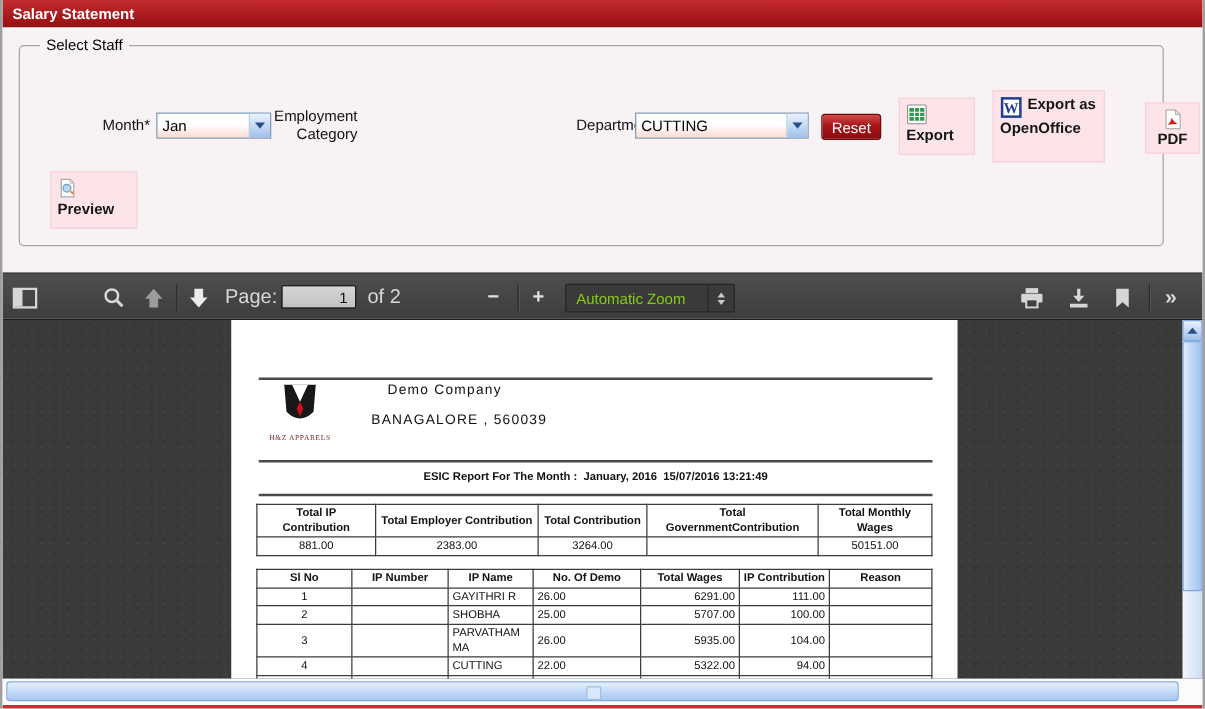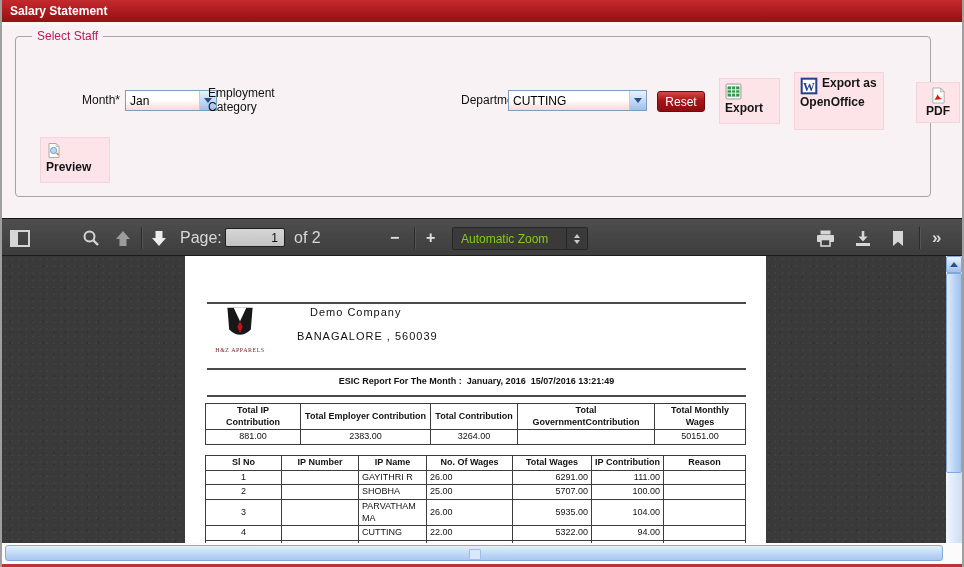--- a/index.html
+++ b/index.html
@@ -8,21 +8,21 @@
     border-left:2px solid #9f9f9f;border-right:2px solid #9f9f9f;box-sizing:border-box;text-decoration:underline;}
   
   .titlebar{position:absolute;top:0;left:0;right:0;height:22px;
     background:linear-gradient(180deg,#c42a2e,#a3161a 70%,#941114);
     color:#fff;font-weight:bold;font-size:12px;line-height:22px;padding-left:8px;box-sizing:border-box;}
   .titlebar-sep{position:absolute;top:22px;left:0;right:0;height:3px;background:#fbf6f7;}
   
   .form-area{position:absolute;top:25px;left:0;right:0;height:193px;background:#f8f2f4;}
   .staff-fieldset{position:absolute;left:13px;top:4px;width:916px;height:168px;
     border:1px solid #a9a2a6;border-radius:4px;margin:0;padding:0;box-sizing:border-box;}
-  .staff-fieldset legend{margin-left:16px;padding:0 5px;font-size:12px;color:#be185d;}
+  .staff-fieldset legend{margin-left:16px;padding:0 5px;font-size:12px;color:#000000;}
   .lbl{position:absolute;font-size:12px;color:#111;}
   .sel{position:absolute;height:21px;box-sizing:border-box;border:1px solid #7f9db9;
     background:linear-gradient(180deg,#ffffff,#ffffff 45%,#ffd9d2);
     font-size:12px;display:flex;align-items:center;padding-left:4px;cursor:default;}
   .sel .sel-text{flex:1;overflow:hidden;white-space:nowrap;}
   .sel .sel-btn{width:17px;height:100%;box-sizing:border-box;border-left:1px solid #b9cfe4;
     background:linear-gradient(180deg,#e9f2fd,#c2d8f4 55%,#9fc0ea);
     display:flex;align-items:center;justify-content:center;}
   .sel .sel-btn i{display:block;width:0;height:0;border:4px solid transparent;border-top:5px solid #2c4f8a;margin-top:4px;}
   .btn-reset{position:absolute;left:655px;top:66px;width:48px;height:21px;box-sizing:border-box;
@@ -100,21 +100,21 @@
     </fieldset>
 
     <div class="lbl" style="left:38px;top:68px;margin-left:42px;">Month*</div>
     <div class="sel" style="left:123px;top:65px;width:92px;">
       <span class="sel-text">Jan</span>
       <span class="sel-btn">
           <i></i>
         </span>
     </div>
 
-    <div class="lbl" style="left:206px;top:61px;width:78px;">Employment Category</div>
+    <div class="lbl" style="left:206px;top:61px;width:78px;text-align:right;">Employment Category</div>
 
     <div class="lbl" style="left:459px;top:68px;">Department*</div>
     <div class="sel" style="left:506px;top:65px;width:139px;">
       <span class="sel-text">CUTTING</span>
       <span class="sel-btn">
           <i></i>
         </span>
     </div>
 
     <div class="btn-reset">Reset</div>
@@ -272,21 +272,21 @@
             <col style="width:86px">
             <col style="width:79px">
             <col style="width:72px">
             <col style="width:82px">
           </colgroup>
         <thead>
             <tr>
           <th>Sl No</th>
           <th>IP Number</th>
           <th>IP Name</th>
-          <th>No. Of Wages</th>
+          <th>No. Of Demo</th>
           <th>Total Wages</th>
           <th>IP Contribution</th>
           <th>Reason</th>
         </tr>
           </thead>
         <tbody>
           <tr>
             <td class="c">1</td>
             <td class="l"></td>
             <td class="l">GAYITHRI R</td>

